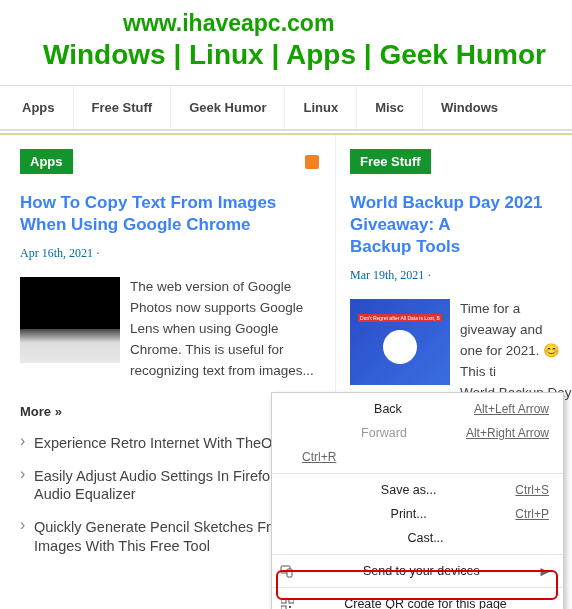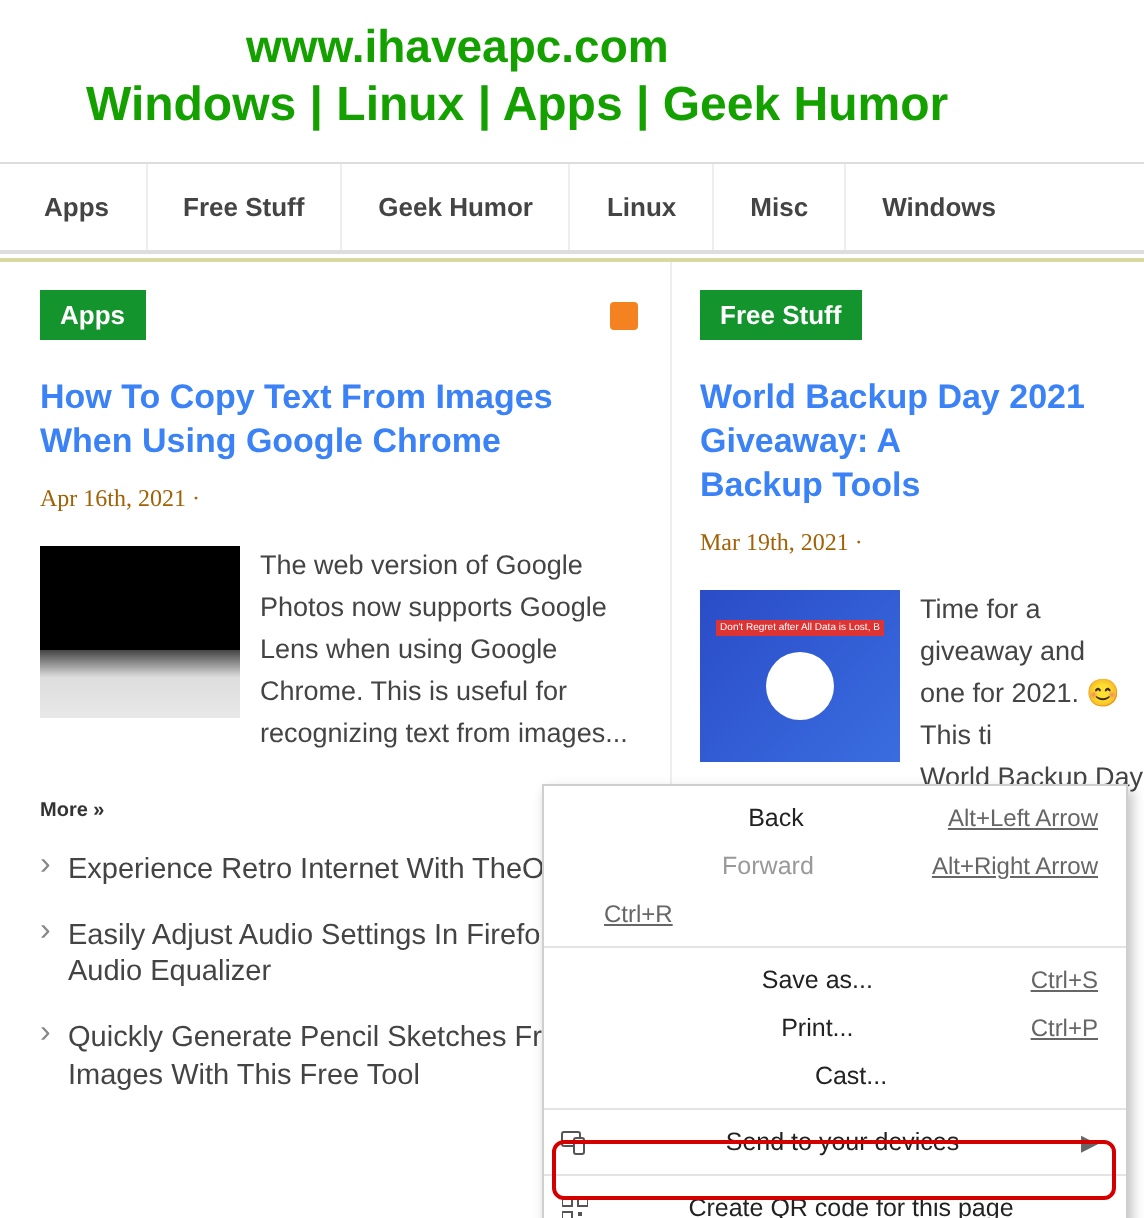--- a/index.html
+++ b/index.html
@@ -7,32 +7,31 @@
     font-family: Arial, Helvetica, sans-serif;
     font-size: 14px;
     color: #333;
     width: 572px;
     height: 609px;
     overflow: hidden;
     position: relative;
     background: #fff;
   }
   .header {
-    padding: 10px 20px 14px 5px;
-    margin-left: 23px;
+    padding: 10px 20px 14px 28px;
   }
   .site-url {
     color: #14a100;
     font-size: 23px;
     font-weight: bold;
     margin-left: 95px;
   }
   .tagline {
     color: #14a100;
-    font-size: 24px;
+    font-size: 28px;
     font-weight: bold;
     margin-top: 2px;
     margin-left: 15px;
   }
   .nav {
     display: flex;
     border-top: 1px solid #ddd;
     border-bottom: 2px solid #ddd;
     background: #fff;
     padding: 0 4px;
@@ -73,21 +72,21 @@
   }
   .article-title {
     font-size: 17px;
     font-weight: bold;
     margin-top: 18px;
     color: #3b82f6;
     line-height: 1.3;
   }
   .article-date {
     font-family: Georgia, serif;
-    color: #a16207;
+    color: #0369a1;
     font-size: 12px;
     margin-top: 10px;
   }
   .article-body {
     display: flex;
     margin-top: 16px;
     gap: 10px;
   }
   .thumb {
     width: 100px;
@@ -119,21 +118,21 @@
   }
   .thumb.right-thumb .tline1{background:#d33;font-size:5px;padding:1px 2px;margin-bottom:2px;}
   .thumb.right-thumb .tcircle{width:34px;height:34px;border-radius:50%;background:#fff;margin:6px 0;}
   .excerpt {
     font-size: 13.5px;
     line-height: 1.55;
     color: #444;
   }
   .more {
     font-weight: bold;
-    font-size: 10px;
+    font-size: 13px;
     margin-top: 22px;
     color:#333;
   }
   .more-list {
     list-style: none;
     margin-top: 8px;
   }
   .more-list li {
     font-size: 14.5px;
     color: #444;

